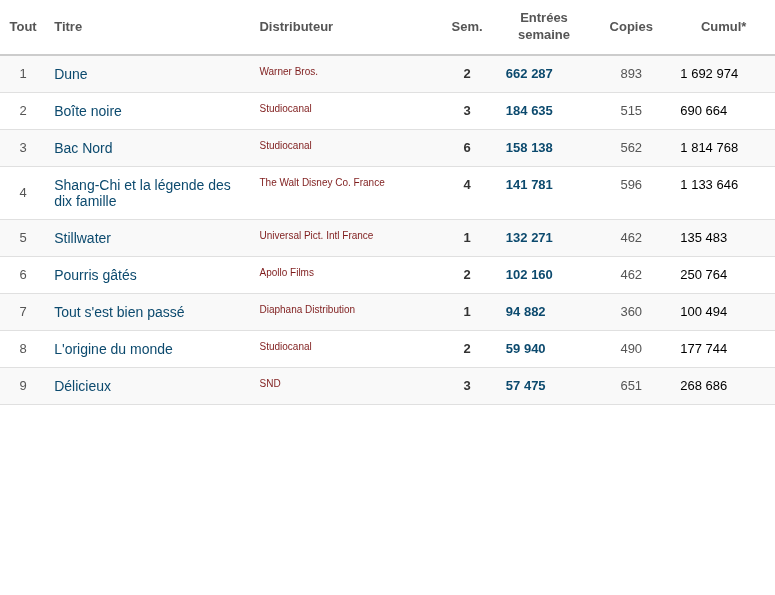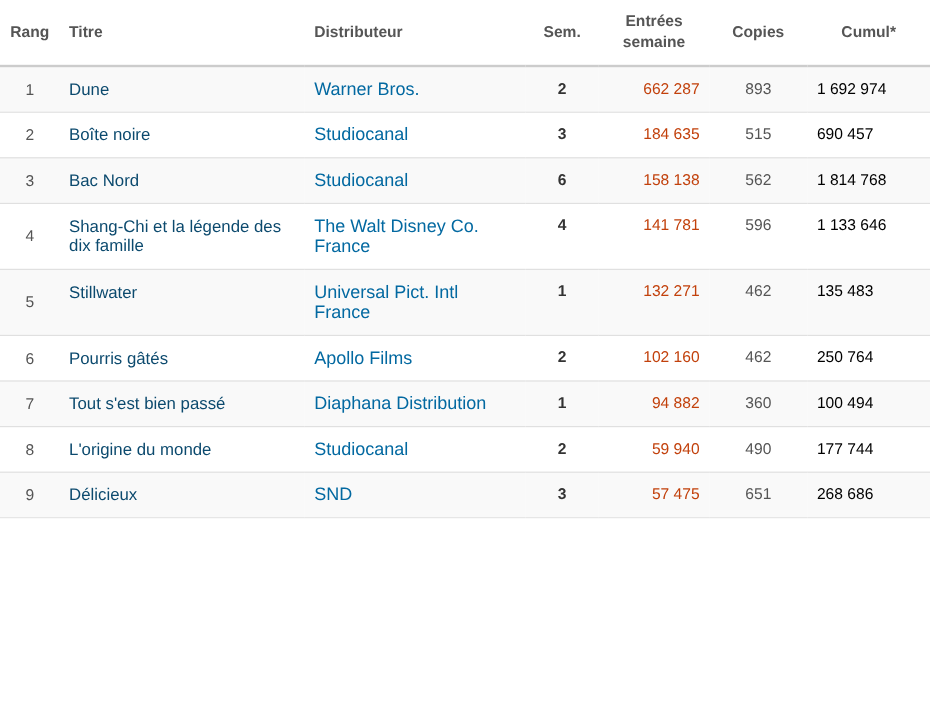--- a/index.html
+++ b/index.html
@@ -52,32 +52,32 @@
       color: #555;
       font-size: 13px;
       vertical-align: middle;
     }
     td.titre a, td.titre span.link {
       color: #0c4a6e;
       text-decoration: none;
       font-size: 14px;
     }
     td.distributeur {
-      color: #0369a1;
-      font-size: 15px;
+      color: #7f1d1d;
+      font-size: 10px;
     }
     td.sem {
       text-align: center;
       font-weight: bold;
       color: #333;
     }
     td.entrees {
-      text-align: right;
-      font-weight: normal;
-      color: #c2410c;
+      text-align: left;
+      font-weight: bold;
+      color: #0c4a6e;
     }
     td.copies {
       text-align: center;
       color: #555;
     }
     td.cumul {
       color: #000000;
     }
     th.rang-h { width: 45px; }
     th.titre-h { width: 200px; }
@@ -86,21 +86,21 @@
     th.entrees-h { width: 90px; }
     th.copies-h { width: 80px; }
     th.cumul-h { width: 100px; }
   </style>
 </head>
 <body>
 
 <table>
   <thead>
     <tr>
-      <th class="rang-h num">Rang</th>
+      <th class="rang-h num">Tout</th>
       <th class="titre-h text-left">Titre</th>
       <th class="dist-h text-left">Distributeur</th>
       <th class="sem-h num">Sem.</th>
       <th class="entrees-h entries">
         <span>Entrées</span><br>
         <span>semaine</span>
       </th>
       <th class="copies-h num">Copies</th>
       <th class="cumul-h num">Cumul*</th>
     </tr>
@@ -115,21 +115,21 @@
         <td class="copies">893</td>
         <td class="cumul">1 692 974</td>
       </tr>
       <tr>
         <td class="rang">2</td>
         <td class="titre"><span class="link" style="cursor: pointer;">Boîte noire</span></td>
         <td class="distributeur">Studiocanal</td>
         <td class="sem">3</td>
         <td class="entrees">184 635</td>
         <td class="copies">515</td>
-        <td class="cumul">690 457</td>
+        <td class="cumul">690 664</td>
       </tr>
       <tr>
         <td class="rang">3</td>
         <td class="titre"><span class="link" style="cursor: pointer;">Bac Nord</span></td>
         <td class="distributeur">Studiocanal</td>
         <td class="sem">6</td>
         <td class="entrees">158 138</td>
         <td class="copies">562</td>
         <td class="cumul">1 814 768</td>
       </tr>

